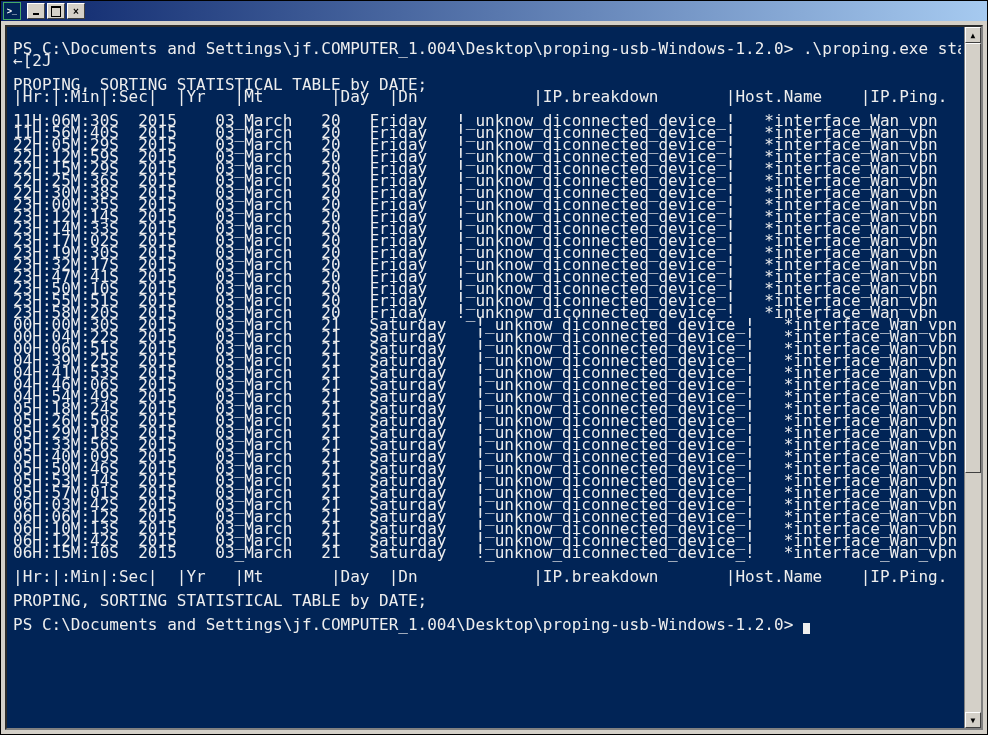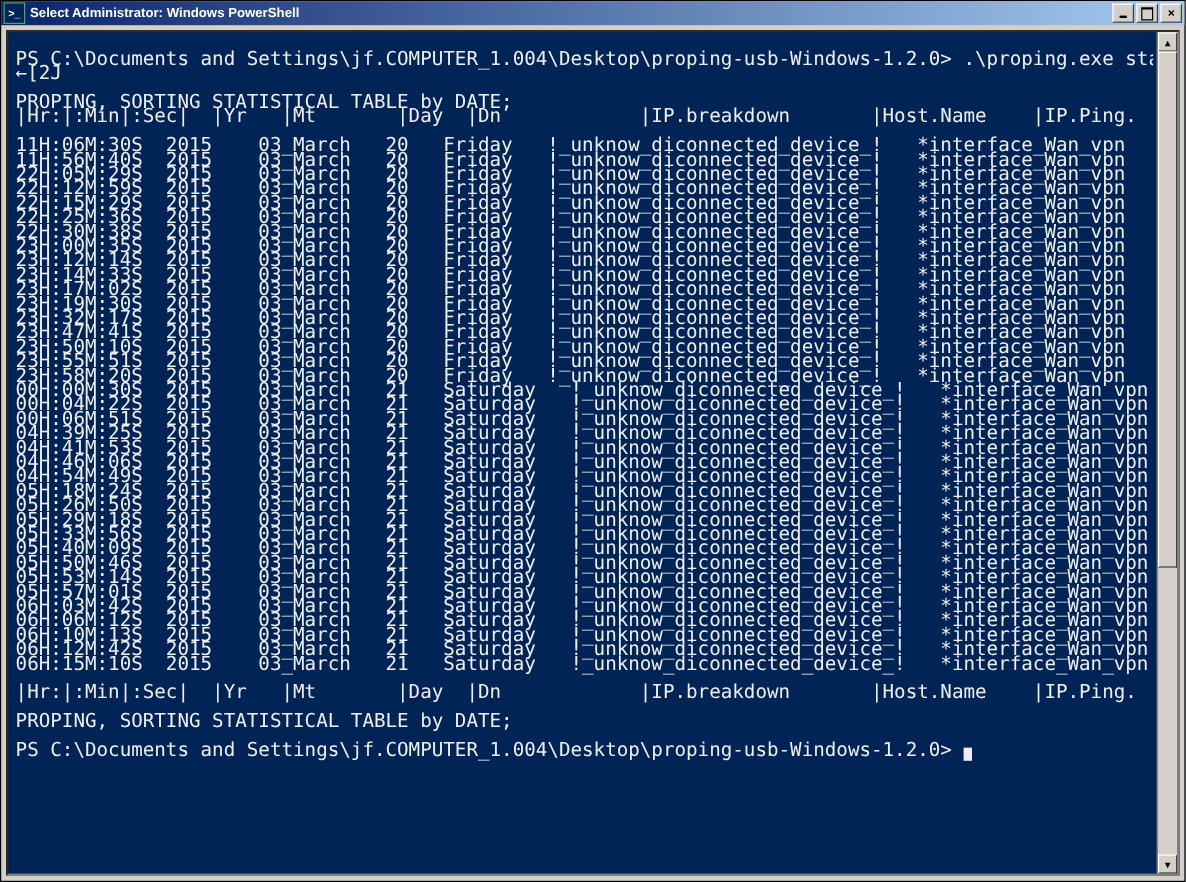--- a/index.html
+++ b/index.html
@@ -18,21 +18,20 @@
   .sbdown{position:absolute;bottom:0;}
   .thumb{position:absolute;left:0;width:16px;background:#d4d0c8;border:1px solid #fff;border-right-color:#404040;border-bottom-color:#404040;box-sizing:border-box;}
   .cursor{display:inline-block;width:7px;height:11px;background:#eee;vertical-align:text-bottom;}
 </style>
 </head>
 <body>
 
 <div class="window">
   <div class="titlebar">
     <div class="icon">&gt;_</div>
-    <div class="title">Select Administrator: Windows PowerShell</div>
     <div class="wbtn minbtn"></div>
     <div class="wbtn maxbtn"></div>
     <div class="wbtn closebtn">×</div>
   </div>
 
   <div class="client">
     <div class="term" id="term">
 PS C:\Documents and Settings\jf.COMPUTER_1.004\Desktop\proping-usb-Windows-1.2.0&gt; .\proping.exe stat
 ←[2J
 

